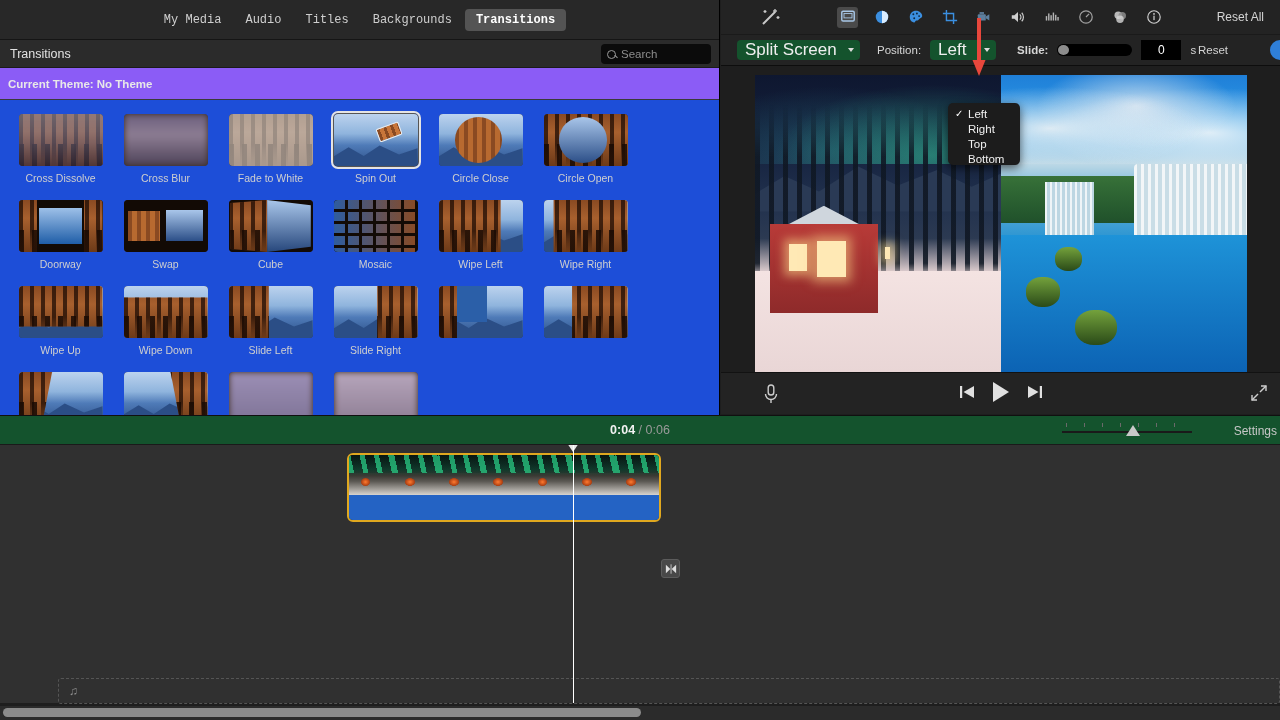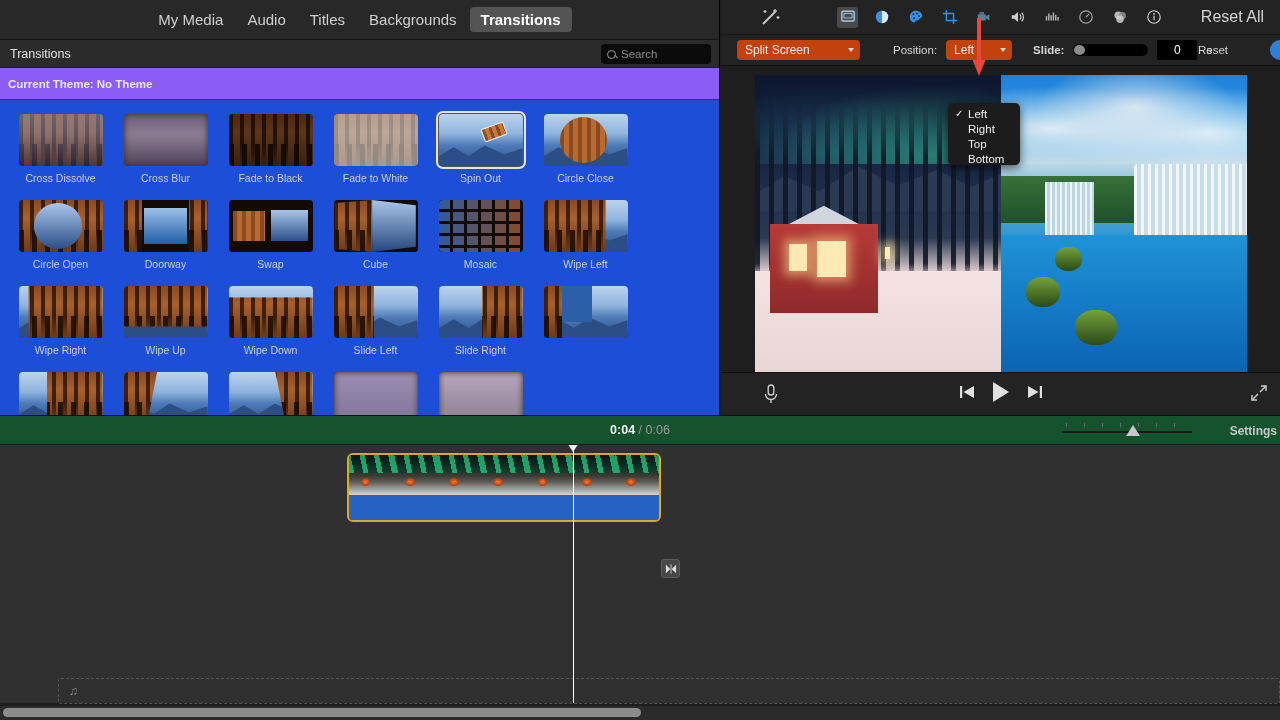--- a/index.html
+++ b/index.html
@@ -6,22 +6,22 @@
   html,body { width:1280px; height:720px; overflow:hidden; background:#1e1e1e;
     font-family:"Liberation Sans", sans-serif; color:#d8d8d8; }
   #app { position:relative; width:1280px; height:720px; }
 
   
   #browser { position:absolute; left:0; top:0; width:720px; height:415px;
     background:#232323; border-right:1px solid #000; }
 
   #tabbar { height:40px; background:#282828; display:flex; align-items:center;
     justify-content:center; gap:2px; border-bottom:1px solid #151515; }
-  .tab { font-size:15px; color:#cfcfcf; padding:4px 11px; border-radius:4px;
-    cursor:default; white-space:nowrap; }
+  .tab { font-size:12px; color:#cfcfcf; padding:4px 11px; border-radius:4px;
+    cursor:default; white-space:nowrap;font-family:Liberation Mono, monospace; }
   .tab.active { background:#545454; color:#fff; font-weight:600; }
 
   #browser-header { height:28px; background:#2b2b2b; display:flex; align-items:center;
     padding:0 10px; border-bottom:1px solid #1b1b1b; position:relative; }
   #browser-title { font-size:12.5px; color:#e2e2e2; }
   #search-box { position:absolute; right:8px; top:4px; width:110px; height:20px;
     background:#0b0b0b; border-radius:4px; display:flex; align-items:center; padding:0 6px; gap:5px; }
   #search-box .mag { width:9px; height:9px; border:1.3px solid #9a9a9a; border-radius:50%;
     position:relative; flex:none; }
   #search-box .mag::after { content:""; position:absolute; width:4px; height:1.3px;
@@ -63,26 +63,26 @@
   
   #right { position:absolute; left:721px; top:0; width:559px; height:415px; background:#1e1e1e; }
 
   #insp-row1 { height:35px; display:flex; align-items:center; background:#232323;
     border-bottom:1px solid #1a1a1a; position:relative; }
   #wand { margin-left:38px; width:22px; height:22px; position:relative; }
   .icons { display:flex; align-items:center; gap:13px; margin-left:56px; }
   .ibtn { width:21px; height:21px; display:flex; align-items:center; justify-content:center;
     border-radius:3px; }
   .ibtn.on { background:#4a4a4a; }
-  #reset-all { position:absolute; right:16px; font-size:16px; color:#d4d4d4; }
+  #reset-all { position:absolute; right:16px; font-size:12px; color:#d4d4d4; }
 
   #insp-row2 { height:31px; display:flex; align-items:center; background:#232323;
     border-bottom:1px solid #0d0d0d; position:relative; padding-left:16px; gap:9px; }
-  .pop { height:20px; background:#c2410c; border-radius:4px; display:flex; align-items:center;
-    justify-content:space-between; padding:0 6px 0 8px; font-size:12px; color:#efefef; }
+  .pop { height:20px; background:#14532d; border-radius:4px; display:flex; align-items:center;
+    justify-content:space-between; padding:0 6px 0 8px; font-size:17px; color:#efefef; }
   .chev { width:0;height:0;border-left:3.5px solid transparent;border-right:3.5px solid transparent;
     border-top:4.5px solid #dcdcdc; margin-left:7px; }
   .lbl { font-size:11.5px; color:#d6d6d6; }
   #slide-track { width:75px; height:12px; background:#000; border-radius:7px; position:relative; }
   #slide-knob { position:absolute; left:1px; top:1px; width:11px; height:10px; border-radius:50%;
     background:#8c8c8c; }
   #num-field { width:40px; height:20px; background:#000; color:#fff; font-size:12px;
     display:flex; align-items:center; justify-content:center; }
   #reset-btn { position:absolute; right:52px; font-size:11.5px; color:#d4d4d4;text-align:right; }
   #blue-circle { position:absolute; right:-10px; width:20px; height:20px; border-radius:50%;
@@ -150,21 +150,21 @@
     background:#14532d; border-top:1px solid #101010; border-bottom:1px solid #1a1a1a; }
   #timecode { position:absolute; left:0; right:0; top:7px; text-align:center; font-size:12.5px; }
   #timecode .cur { color:#f2f2f2; font-weight:600; }
   #timecode .sep, #timecode .tot { color:#9a9a9a; }
   #zoom-slider { position:absolute; right:88px; top:12px; width:130px; height:7px; }
   #zoom-track { position:absolute; left:0; right:0; top:3px; height:2px; background:#1a1a1a; }
   #zoom-knob { position:absolute; left:64px; top:-3px; width:0;height:0;
     border-left:7px solid transparent;border-right:7px solid transparent;border-bottom:11px solid #c9c9c9; }
   #zoom-ticks { position:absolute; left:4px; right:10px; top:-5px; height:4px;
     background:repeating-linear-gradient(90deg, #6a6a6a 0 1px, transparent 1px 18px); }
-  #settings-btn { position:absolute; right:3px; top:8px; font-size:12px; color:#c8c8c8;font-weight:bold; }
+  #settings-btn { position:absolute; right:3px; top:8px; font-size:12px; color:#c8c8c8; }
 
   #timeline { position:absolute; left:0; top:445px; width:1280px; height:258px;
     background:#303030; overflow:hidden; }
 
   .clip { position:absolute; border-radius:4px; overflow:hidden; }
   .clip.selected { outline:2px solid #e0a81f; }
   .filmstrip { position:absolute; left:0; right:0; top:0; height:62%;
     display:flex; overflow:hidden; }
   .frame { flex:none; height:100%; }
   .audio-band { position:absolute; left:0; right:0; bottom:0; height:38%; background:#2463c4; }
@@ -228,26 +228,20 @@
               <div class="sc" style="background:linear-gradient(#9aa0bb,#6f6d8c 55%,#3b3550)"></div>
               <div class="sc forest" style="opacity:.45"></div>
             </div>
             <div class="cell-label">Cross Dissolve</div>
           </div>
           <div class="cell">
             <div class="thumb">
               <div class="sc dusk"></div>
             </div>
             <div class="cell-label">Cross Blur</div>
-          </div>
-          <div class="cell">
-            <div class="thumb">
-              <div class="sc forest" style="filter:brightness(.55)"></div>
-            </div>
-            <div class="cell-label">Fade to Black</div>
           </div>
           <div class="cell">
             <div class="thumb">
               <div class="sc forest" style="filter:brightness(1.5) saturate(.35) opacity(.55)"></div>
               <div class="sc whiteish" style="opacity:.55"></div>
             </div>
             <div class="cell-label">Fade to White</div>
           </div>
           <div class="cell sel">
             <div class="thumb">
@@ -481,21 +475,21 @@
         </div>
       </div>
       <div id="reset-all">Reset All</div>
     </div>
 
     <div id="insp-row2">
       <div class="pop" style="width:123px;">
         <span>Split Screen</span>
         <span class="chev"></span>
       </div>
-      <span class="lbl" style="margin-left:24px;">Position:</span>
+      <span class="lbl" style="margin-left:8px;">Position:</span>
       <div class="pop" style="width:66px;">
         <span>Left</span>
         <span class="chev"></span>
       </div>
       <span class="lbl" style="margin-left:12px;font-weight:bold;">Slide:</span>
       <div id="slide-track">
         <div id="slide-knob"></div>
       </div>
       <div id="num-field">0</div>
       <span class="lbl">s</span>

